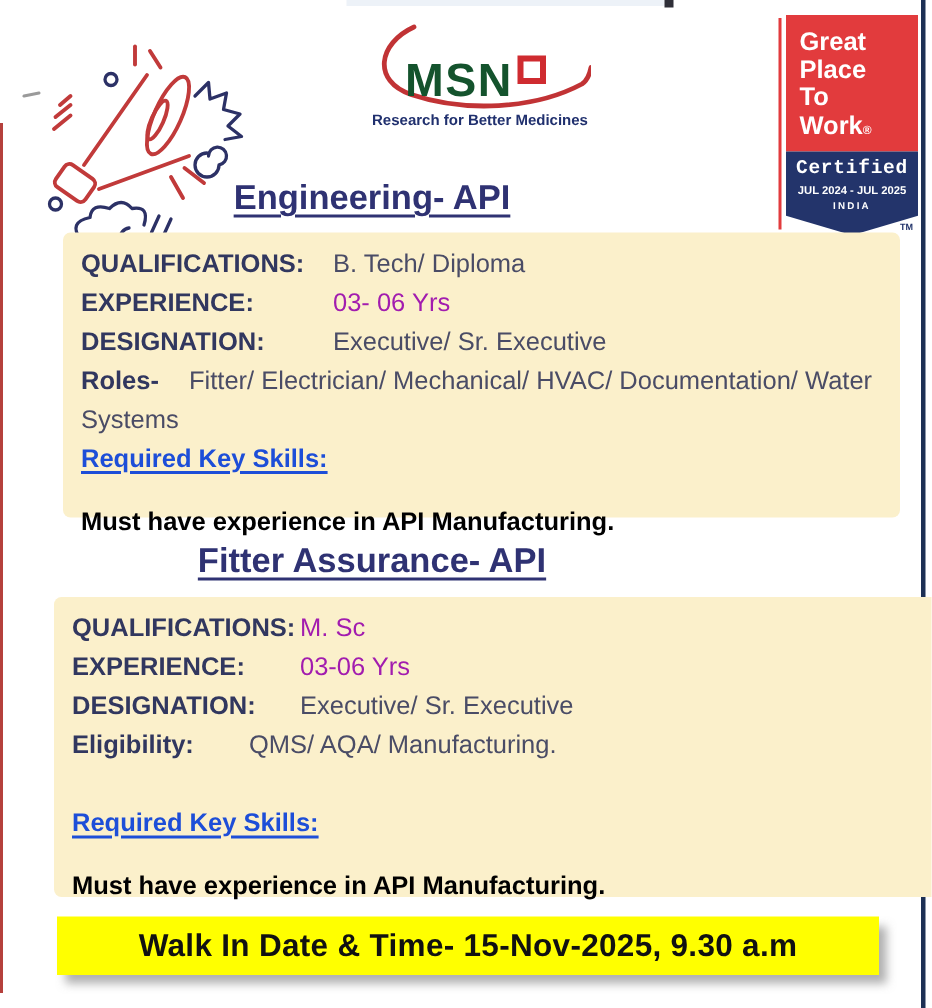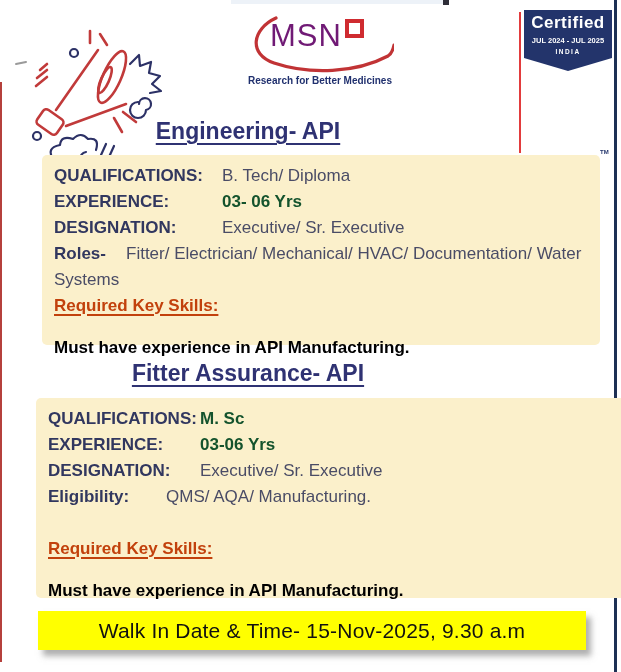--- a/index.html
+++ b/index.html
@@ -12,36 +12,36 @@
   .edge-right{position:absolute;right:4px;top:0;width:3px;height:672px;background:#1d3054;}
   .top-strip{position:absolute;left:231px;top:0;width:212px;height:4px;background:#edf2f8;}
   .top-strip-dot{position:absolute;left:443px;top:0;width:6px;height:5px;background:#2e2e38;}
 
   
   .doodle{position:absolute;left:10px;top:28px;width:155px;height:140px;}
 
   
   .logo{position:absolute;left:246px;top:12px;width:148px;height:74px;}
   .logo svg{position:absolute;left:0;top:0;}
-  .logo-text{position:absolute;left:24px;top:6px;font-size:31px;font-weight:normal;
-    color:#701a75;letter-spacing:1px;white-space:nowrap;}
+  .logo-text{position:absolute;left:24px;top:24px;font-size:31px;font-weight:bold;
+    color:#14532d;letter-spacing:1px;white-space:nowrap;}
   .logo-square{display:inline-block;width:11px;height:11px;border:4px solid #cf2b30;
     vertical-align:8px;margin-left:3px;background:#fff;}
   .logo-tagline{position:absolute;left:0;bottom:0;width:100%;text-align:center;
     font-size:10px;font-weight:bold;color:#20306e;margin-top:44px;}
 
   
   .badge-redline{position:absolute;left:519px;top:12px;width:2px;height:141px;background:#e23b3d;}
   .badge{position:absolute;left:524px;top:10px;width:88px;}
   .badge-shape{clip-path:polygon(0 0,100% 0,100% calc(100% - 13px),50% 100%,0 calc(100% - 13px));}
   .badge-red{background:#e23b3d;color:#fff;font-weight:bold;font-size:17px;line-height:1.1;
     padding:9px 4px 7px 9px;}
   .badge-reg{font-size:8px;}
   .badge-navy{background:#23346b;color:#fff;text-align:center;padding:3px 2px 16px 2px;}
-  .badge-certified{font-size:17px;font-weight:bold;letter-spacing:.5px;}
+  .badge-certified{font-size:13px;font-weight:bold;letter-spacing:.5px;font-family:Liberation Mono, monospace;}
   .badge-period{font-size:7.5px;font-weight:bold;margin-top:3px;white-space:nowrap;}
   .badge-country{font-size:6.5px;font-weight:bold;letter-spacing:1.5px;margin-top:3px;}
   .badge-tm{position:absolute;left:76px;top:139px;font-size:6px;font-weight:bold;color:#23346b;}
 
   
   .sec-heading{position:absolute;left:0;width:496px;text-align:center;
     font-size:23px;font-weight:bold;color:#2f3273;
     text-decoration:underline;text-decoration-thickness:2px;text-underline-offset:4px;}
   .h-eng{top:118px;}
   .h-qa{top:360px;}
@@ -51,31 +51,31 @@
     font-size:17px;line-height:26px;color:#4a4c66;padding:8px 12px;box-sizing:border-box;}
   .box-1{left:42px;top:155px;width:558px;height:190px;}
   .box-2{left:36px;top:398px;width:592px;height:200px;}
   .row{white-space:normal;}
   .lbl{display:inline-block;font-weight:bold;color:#31375f;}
   .w1{width:168px;}  
   .w2{width:72px;}   
   .w3{width:152px;}  
   .w4{width:118px;}  
   .val{color:#4a4c66;}
-  .v-bold{font-weight:bold;color:#14532d;}
-  .skills-heading{font-weight:bold;color:#c2410c;text-decoration:underline;
+  .v-bold{font-weight:normal;color:#a21caf;}
+  .skills-heading{font-weight:bold;color:#1d4ed8;text-decoration:underline;
     text-decoration-thickness:2px;text-underline-offset:3px;}
   .skills-text{font-weight:bold;color:#000000;margin-top:16px;}
   .blank-line{height:26px;}
 
   
   .banner{position:absolute;left:38px;top:611px;width:548px;height:39px;background:#ffff00;
     box-shadow:5px 6px 6px rgba(110,110,110,.55);
     display:flex;align-items:center;justify-content:center;}
-  .banner-text{font-size:21px;font-weight:normal;color:#111;letter-spacing:.2px;}
+  .banner-text{font-size:21px;font-weight:bold;color:#111;letter-spacing:.2px;}
 </style>
 </head>
 <body>
 
 <div class="edge-left"></div>
 <div class="edge-right"></div>
 <div class="top-strip"></div>
 <div class="top-strip-dot"></div>
 
 <div class="doodle">
@@ -111,20 +111,26 @@
   <svg width="148" height="74" viewBox="0 0 148 74" fill="none">
     <path d="M30 6 C6 17 2 42 28 51 C64 63 110 61 142 44 C145 42 147 38 148 33" stroke="#c13335" stroke-width="3.2" stroke-linecap="round" fill="none"></path>
   </svg>
   <div class="logo-text"><span>MSN</span><span class="logo-square"></span></div>
   <div class="logo-tagline">Research for Better Medicines</div>
 </div>
 
 <div class="badge-redline"></div>
 <div class="badge">
   <div class="badge-shape">
+    <div class="badge-red">
+      <div>Great</div>
+      <div>Place</div>
+      <div>To</div>
+      <div><span>Work</span><span class="badge-reg">®</span></div>
+    </div>
     <div class="badge-navy">
       <div class="badge-certified">Certified</div>
       <div class="badge-period">JUL 2024 - JUL 2025</div>
       <div class="badge-country">INDIA</div>
     </div>
   </div>
   <div class="badge-tm">TM</div>
 </div>
 
 <div class="sec-heading h-eng">Engineering- API</div>

